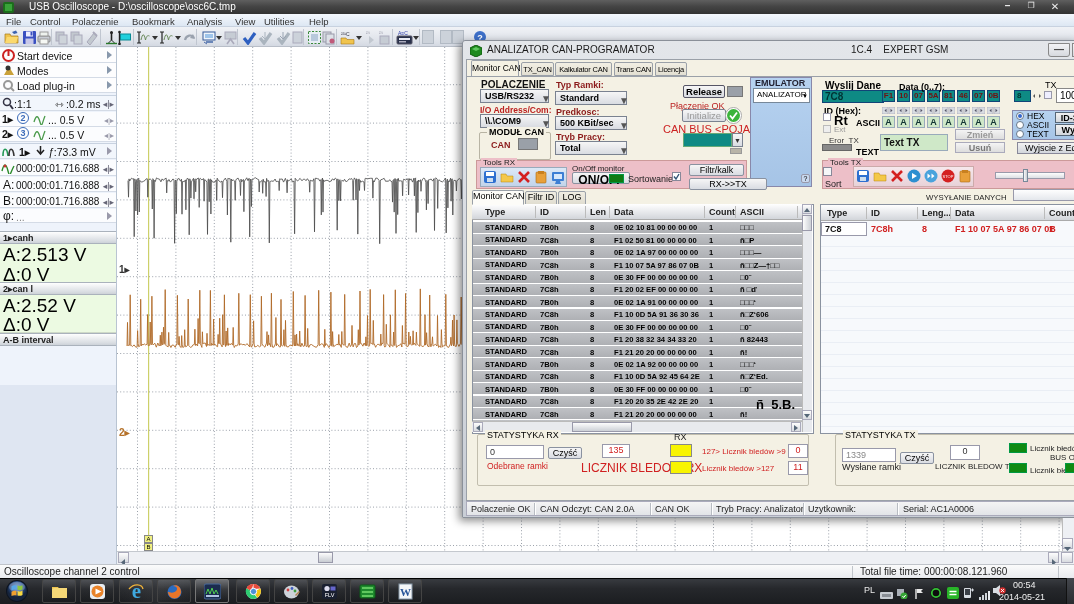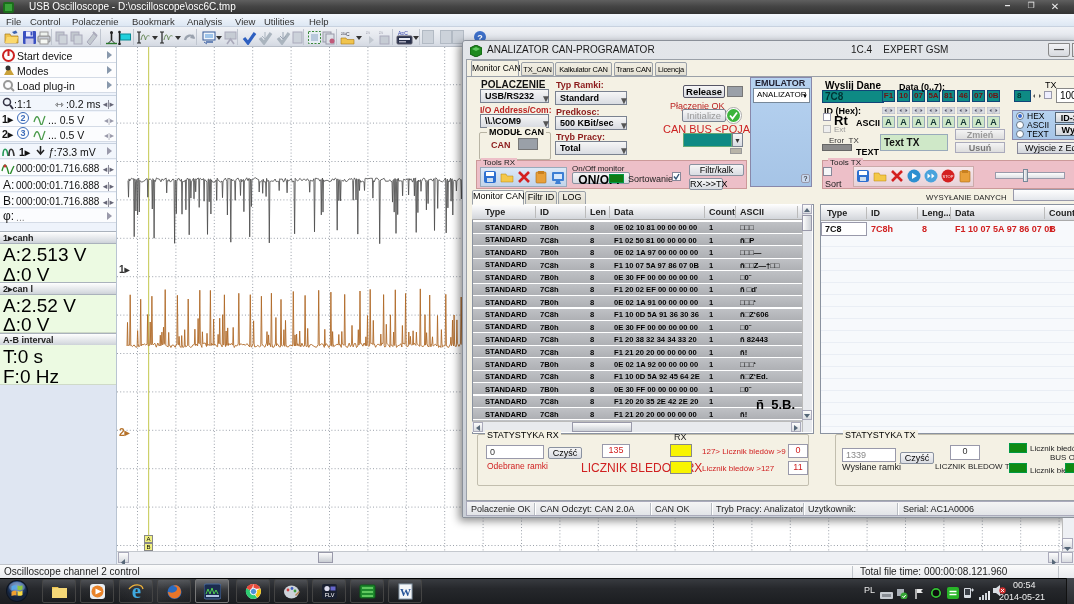--- a/index.html
+++ b/index.html
@@ -267,24 +267,20 @@
     <div class="mbox" style="top:197px;height:42px">
       <div style="top:0px">A:2.513 V</div>
       <div style="top:20px">Δ:0 V</div>
     </div>
     <div class="mhdr" style="top:235px">2▸can l</div>
     <div class="mbox" style="top:248px;height:38px">
       <div style="top:0px">A:2.52 V</div>
       <div style="top:19px">Δ:0 V</div>
     </div>
     <div class="mhdr" style="top:286px">A-B interval</div>
-    <div class="mbox" style="top:298px;height:40px">
-      <div style="top:1px">T:0 s</div>
-      <div style="top:21px">F:0 Hz</div>
-    </div>
     <div class="ab" style="left:0;top:338px;width:116px;height:179px;background:#dfe6f2"></div>
   </div>
 <div class="ab" id="wavearea" style="left:117px;top:47px;width:957px;height:504px;background:#fff;overflow:hidden">
     <svg width="957" height="504" style="position:absolute;left:0;top:0">
       <style>.g{stroke:#9ba1aa;stroke-width:1;stroke-dasharray:1 2.2}</style>
       <line x1="20.5" y1="0" x2="20.5" y2="504" class="g"></line>
       <line x1="58.9" y1="0" x2="58.9" y2="504" class="g"></line>
       <line x1="97.3" y1="0" x2="97.3" y2="504" class="g"></line>
       <line x1="135.7" y1="0" x2="135.7" y2="504" class="g"></line>
       <line x1="174.1" y1="0" x2="174.1" y2="504" class="g"></line>
@@ -512,21 +508,21 @@
       <span class="ab" style="left:105px;top:104px;z-index:2;color:#222;z-index:2;font-size:8px">On/Off monitor</span>
       <span class="ab" style="left:105px;top:112px;width:58px;height:12px;background:linear-gradient(#f6f6f6,#d9dce2);border:1px solid #8a92a0;border-radius:2px;text-align:center;font-weight:bold;z-index:2;z-index:2;font-size:12px">ON/OFF</span>
       <span class="ab" style="left:142px;top:114px;width:15px;height:9px;background:#0f7a12;border:1px solid #094;z-index:2;z-index:2;font-size:8px"></span>
       <span class="ab" style="left:161px;top:114px;z-index:2;color:#222;z-index:2;font-size:9px">Sortowanie</span>
       <span class="ab" style="left:205px;top:112px;width:9px;height:9px;background:#fff;border:1px solid #889;z-index:2;z-index:2;font-size:8px">
         <svg width="7" height="7" style="position:absolute;left:0;top:0">
           <path d="M1 3.5l2 2.5 3-5" stroke="#357" stroke-width="1.4" fill="none"></path>
         </svg>
       </span>
       <span class="ab" style="left:222px;top:104px;width:55px;height:12px;background:linear-gradient(#f6f6f6,#d9dce2);border:1px solid #8a92a0;border-radius:2px;text-align:center;z-index:2;z-index:2;font-size:9px">Filtr/kalk</span>
-      <span class="ab" style="left:222px;top:118px;width:34px;height:12px;background:linear-gradient(#f6f6f6,#d9dce2);border:1px solid #8a92a0;border-radius:2px;text-align:center;z-index:2;z-index:2;font-size:9px">RX-&gt;&gt;TX</span>
+      <span class="ab" style="left:222px;top:118px;width:78px;height:12px;background:linear-gradient(#f6f6f6,#d9dce2);border:1px solid #8a92a0;border-radius:2px;text-align:center;z-index:2;z-index:2;font-size:9px">RX-&gt;&gt;TX</span>
       <span class="ab" style="left:355px;top:100px;width:263px;height:29px;background:#edbfc8;border:1px solid #c99;z-index:1;font-size:10px"></span>
       <span class="ab" style="left:361px;top:98px;background:#edbfc8;padding:0 2px;z-index:2;color:#222;z-index:2;font-size:8px">Tools TX</span>
       <span class="ab" style="left:356px;top:107px;width:9px;height:9px;background:#f6f7f8;border:1px solid #889;z-index:2;z-index:2;font-size:8px"></span>
       <span class="ab" style="left:358px;top:119px;z-index:2;color:#222;z-index:2;font-size:9px">Sort</span>
       <span class="ab" style="left:386px;top:106px;width:121px;height:21px;background:linear-gradient(#f6e8ec,#e8d2d8);border:1px solid #caa;z-index:2;z-index:2;font-size:8px"></span>
       <span class="ab" style="left:389px;top:109px;width:14px;height:14px;z-index:3;z-index:3;font-size:8px"><svg width="14" height="14">
           <rect x="1" y="1" width="12" height="12" rx="2" fill="#2d6fd0"></rect>
           <rect x="3" y="2" width="8" height="4" fill="#fff"></rect>
           <rect x="4" y="8" width="6" height="4" fill="#cde"></rect>
         </svg></span>

